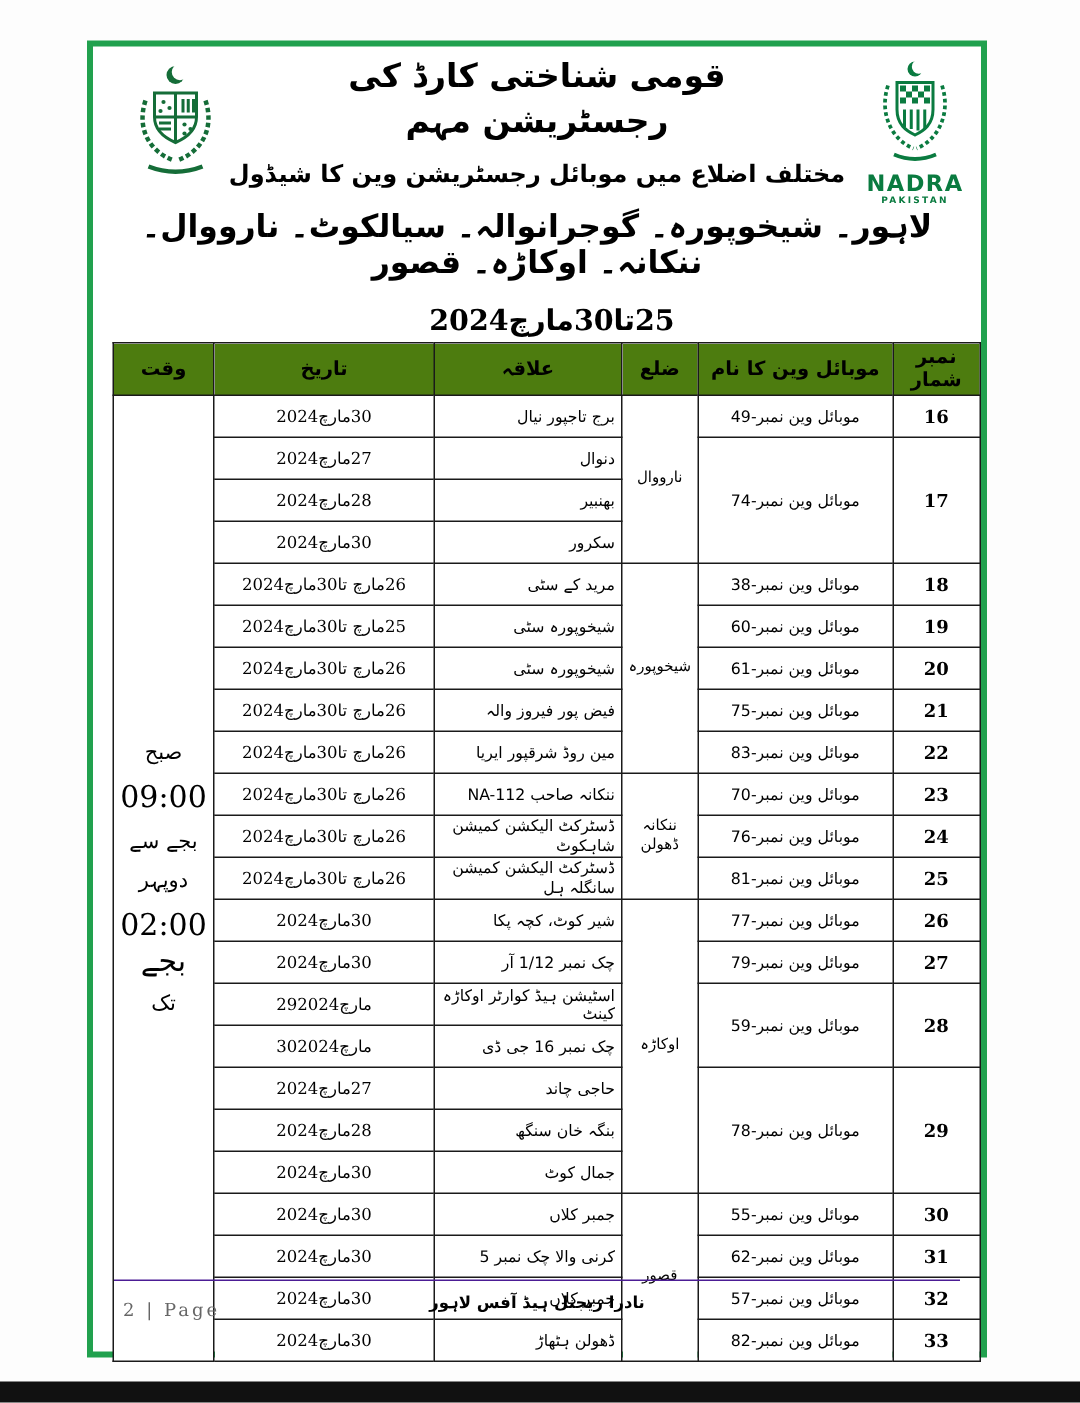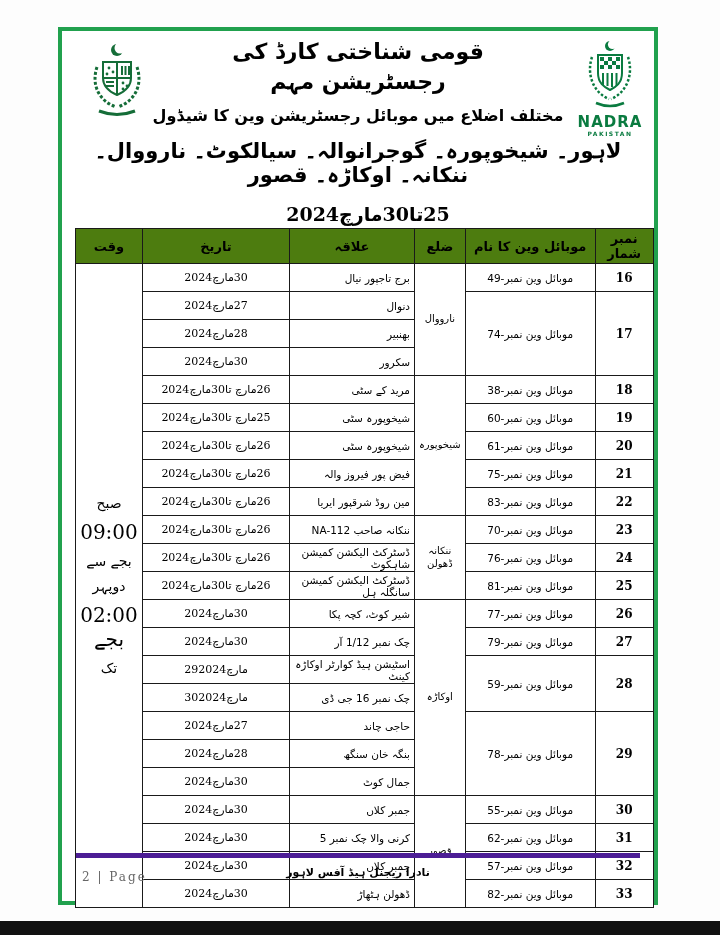--- a/index.html
+++ b/index.html
@@ -35,21 +35,21 @@
   td{height:25px;padding:1px 4px;background:#ffffff;}
   td.serial{font-family:"DejaVu Serif","DejaVu Sans",serif;font-size:12px;font-weight:bold;text-align:center;}
   td.van{font-size:10.5px;text-align:center;}
   td.district{font-size:10px;text-align:center;line-height:1.25;}
   td.area{font-size:10.5px;text-align:right;}
   td.date{font-size:11px;text-align:center;font-family:"DejaVu Serif","DejaVu Sans",serif;}
   td.time{font-size:14px;text-align:center;vertical-align:middle;}
   .t-line{margin:9px 0;}
   .t-line.num{font-family:"DejaVu Serif","DejaVu Sans",serif;font-size:20px;}
   
-  .doc-footer{position:absolute;left:14px;right:14px;top:822px;border-top:5px solid #4c1d95;height:36px;}
+  .doc-footer{position:absolute;left:14px;right:14px;top:822px;border-top:1px solid #4c1d95;height:36px;}
   .office-label{position:absolute;left:0;right:0;top:8px;text-align:center;font-weight:bold;font-size:11px;direction:rtl;color:#000;}
   .page-label{position:absolute;left:6px;top:12px;font-size:12px;letter-spacing:2px;color:#666;
               font-family:"DejaVu Serif","DejaVu Sans",serif;}
   .bottom-bar{position:absolute;left:0;bottom:0;width:720px;height:14px;background:#111111;}
 </style>
 </head>
 <body>
 
 <div class="screen">
   <div class="doc">

